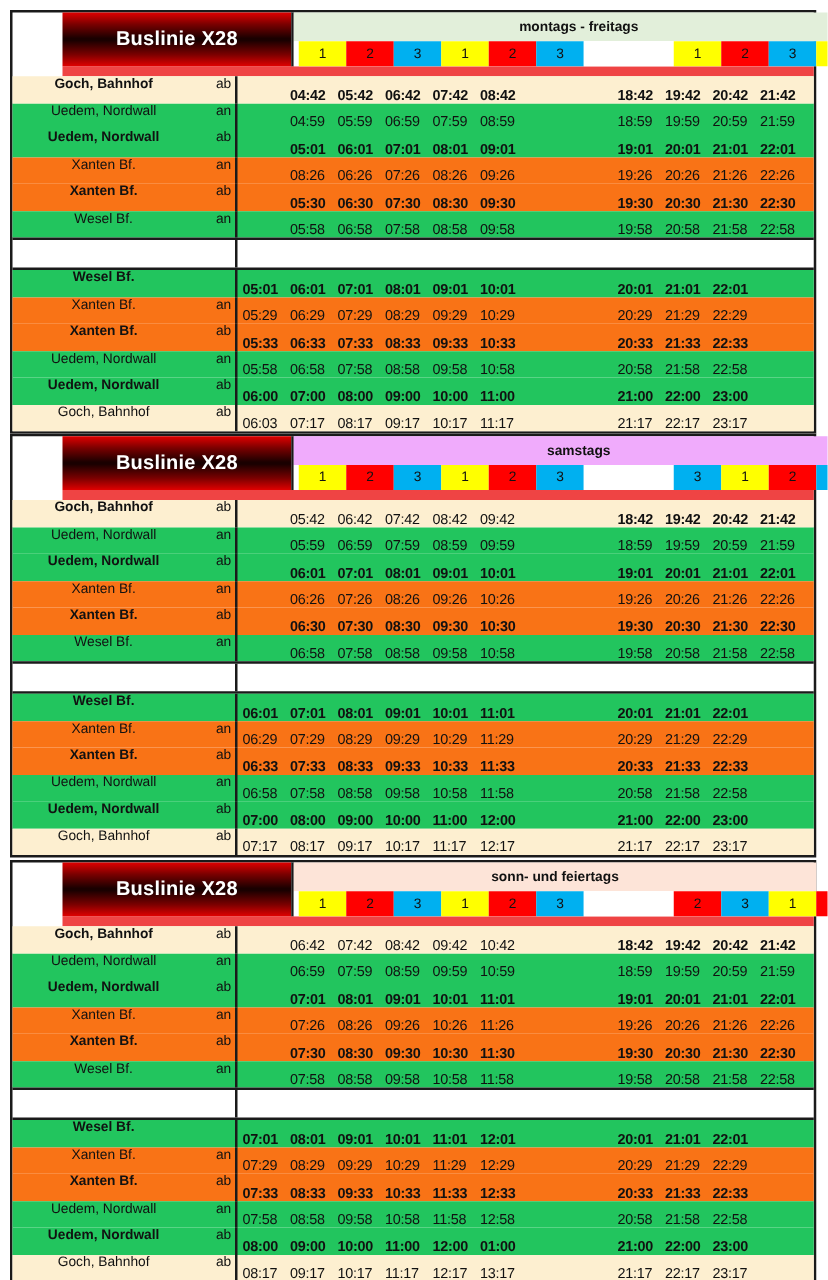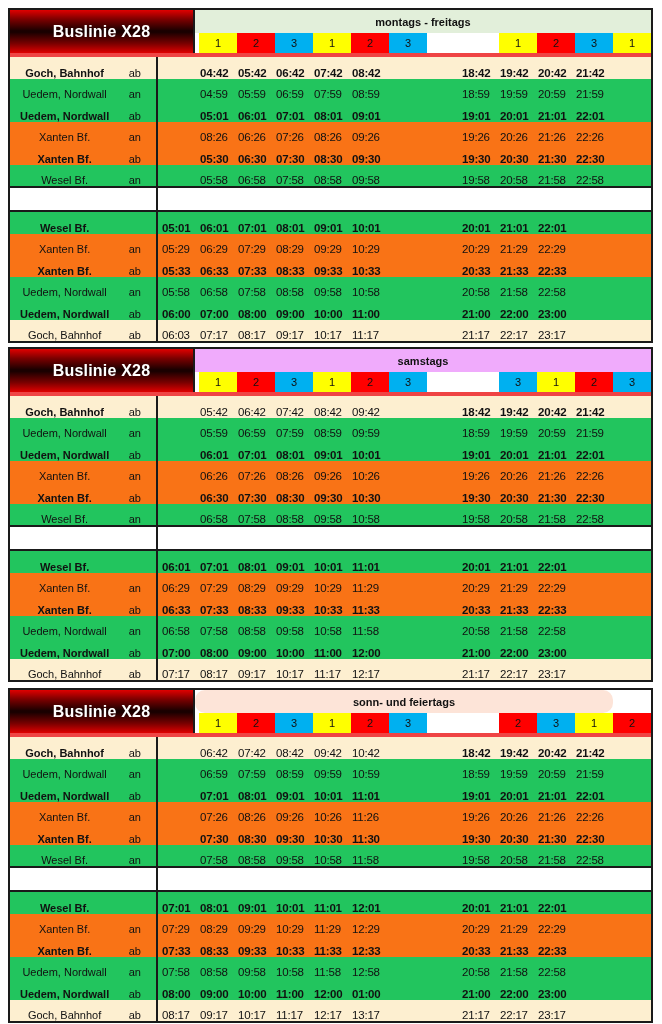--- a/index.html
+++ b/index.html
@@ -1,36 +1,36 @@
 <!DOCTYPE html>
 <html><head>
 <meta charset="utf-8">
 <style>
   html, body { margin: 0; padding: 0; background: #ffffff; }
   body { width: 662px; height: 1024px; position: relative; overflow: hidden;
          font-family: "Liberation Sans", sans-serif; color: #111; }
   .timetable { position: absolute; left: 8px; width: 645px; border: 2px solid #1a1a1a; box-sizing: border-box; background: #fff; }
-  .tt-header { display: flex; height: 43px; border-bottom: 4px solid #ef4444; }
+  .tt-header { display: flex; height: 43px; border-bottom: 8px solid #ef4444; margin-left: 40px; }
   .title-cell { width: 183px; flex: none; border-right: 2px solid #1a1a1a;
     background: linear-gradient(to bottom, #e00000 0%, #7a0000 22%, #1a0000 48%, #1a0000 52%, #7a0000 78%, #e00000 100%);
     display: flex; align-items: center; justify-content: center; }
   .title-text { color: #ffffff; font-weight: bold; font-size: 16px; letter-spacing: 0.2px; }
   .head-right { flex: 1; display: flex; flex-direction: column; }
   .day-label { height: 23px; display: flex; align-items: center; justify-content: center;
     font-size: 11px; font-weight: bold; }
   .group-row { height: 20px; display: flex; background: #fff; }
   .grp { width: 38px; flex: none; font-size: 11px; display: flex; align-items: center; justify-content: center; color: #111; }
   .grp.gap { width: 72px; background: #fff; }
   .g1 { background: #ffff00; }
   .g2 { background: #ff0000; }
   .g3 { background: #00b0f0; }
   .row { display: flex; height: 21.5px; align-items: center; }
-  .stop-cell { width: 148px; flex: none; display: flex; border-right: 2px solid #1a1a1a; height: 100%; align-items: flex-end; box-sizing: border-box; }
+  .stop-cell { width: 180px; flex: none; display: flex; border-right: 2px solid #1a1a1a; height: 100%; align-items: flex-start; box-sizing: border-box; }
   .stop-name { width: 150px; text-align: center; font-size: 11px; }
-  .stop-dir { width: 30px; text-align: right; font-size: 11px; padding-right: 15px; }
+  .stop-dir { width: 30px; text-align: right; font-size: 11px; padding-right: 3px; }
   .times { display: flex; height: 100%; align-items: flex-end; padding-left: 4px; }
   .t { width: 38px; flex: none; font-size: 11.5px; font-family: "Liberation Sans", sans-serif; letter-spacing: -0.2px; }
   .t.gap { width: 72px; }
   .bold .stop-name, .bold .t { font-weight: bold; }
   .bg-orange { background: #fdefd0; }
   .bg-yellow { background: #f97316; }
   .bg-white { background: #22c55e; }
   .sep-row { height: 22px; display: flex; border-top: 2px solid #1a1a1a; border-bottom: 2px solid #1a1a1a; }
   .sep-row .stop-cell { border-right: 2px solid #1a1a1a; }
 </style>
@@ -547,21 +547,21 @@
           <span class="t"></span>
         </div>
       </div>
     </div>
     <div class="timetable" style="top: 688px;">
       <div class="tt-header">
         <div class="title-cell">
           <span class="title-text">Buslinie X28</span>
         </div>
         <div class="head-right">
-          <div class="day-label" style="background: rgb(253, 228, 216); margin-right: 38px; border-radius: 10px;">sonn- und feiertags</div>
+          <div class="day-label" style="background: rgb(253, 228, 216); margin-right: 38px;">sonn- und feiertags</div>
           <div class="group-row">
             <div style="width: 4px; flex: 0 0 auto;"></div>
             <div class="grp g1">1</div>
             <div class="grp g2">2</div>
             <div class="grp g3">3</div>
             <div class="grp g1">1</div>
             <div class="grp g2">2</div>
             <div class="grp g3">3</div>
             <div class="grp gap"></div>
             <div class="grp g2">2</div>

